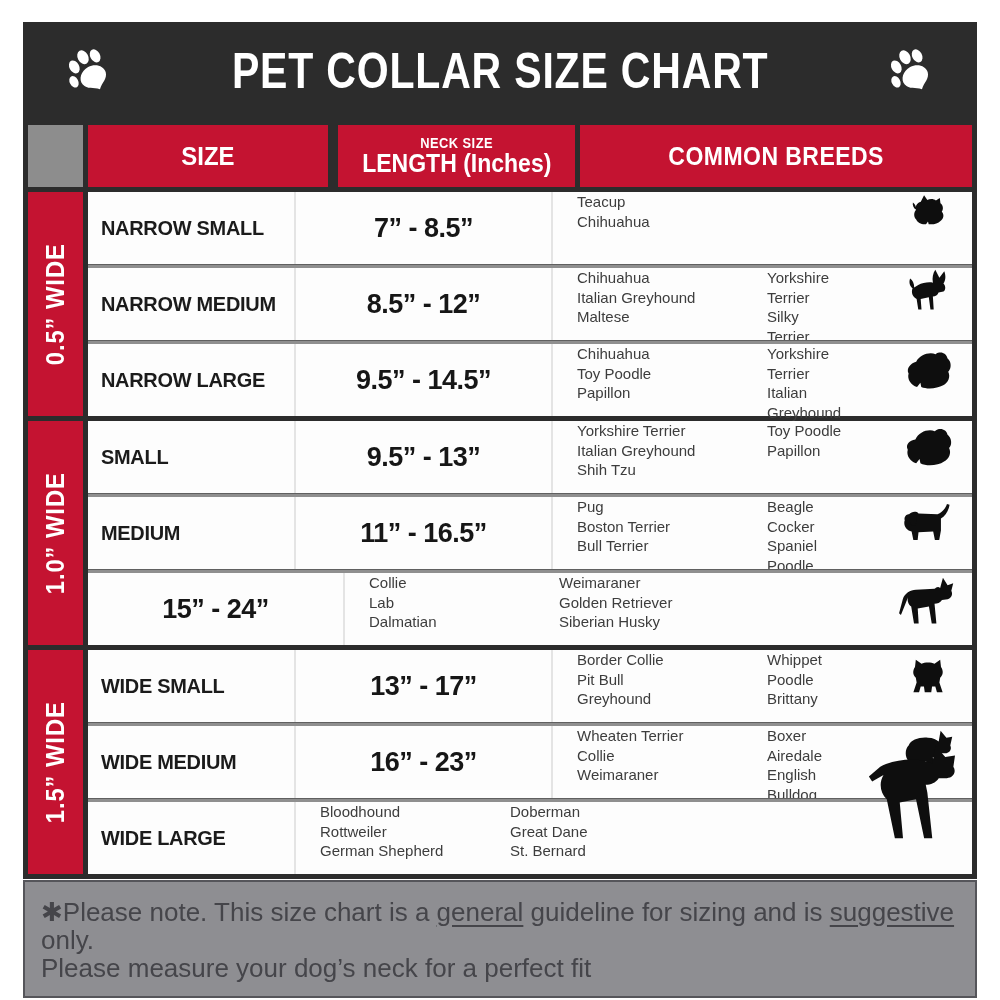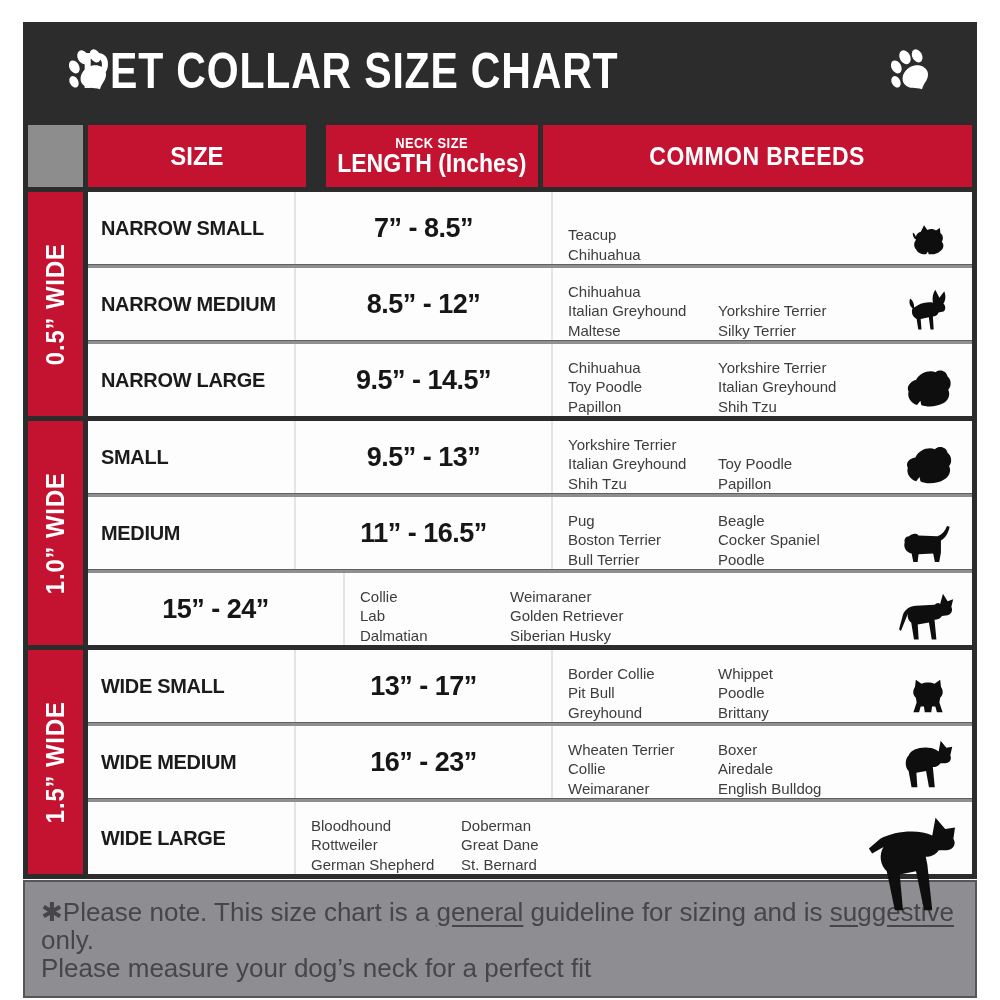--- a/index.html
+++ b/index.html
@@ -1,48 +1,48 @@
 <!DOCTYPE html>
 <html><head>
 <meta charset="utf-8">
 <style>
   * { margin:0; padding:0; box-sizing:border-box; }
   body { background:#ffffff; font-family:"Liberation Sans","DejaVu Sans",sans-serif; }
   .page { position:relative; width:1000px; height:1000px; background:#ffffff; overflow:hidden; }
   .sheet { position:absolute; left:23px; top:22px; width:954px; }
 
   
-  .titlebar { position:relative; height:98px; background:#2c2c2c; display:flex; align-items:center; justify-content:flex-start; }
+  .titlebar { position:relative; height:98px; background:#2c2c2c; display:flex; align-items:center; justify-content:center; }
   .titlebar h1 { color:#ffffff; font-size:50px; font-weight:bold; letter-spacing:1px; transform:scaleX(.82); transform-origin:center; white-space:nowrap; }
   .paw { position:absolute; top:24px; width:52px; height:52px; }
   .paw.left { left:40px; } .paw.right { right:40px; }
 
   
   .table { background:#2c2c2c; padding:5px; }
   .thead { display:flex; height:62px; }
   .thead .graysq { width:55px; margin-right:5px; background:#8d8d8d; }
   .hcell { background:#c41331; color:#ffffff; display:flex; flex-direction:column; align-items:center; justify-content:center; font-weight:bold; }
-  .h-size { width:218px; margin-right:20px; font-size:26px; }
-  .h-len { width:212px; margin-right:5px; line-height:1.05; }
+  .h-size { width:240px; margin-right:10px; font-size:26px; }
+  .h-len { width:237px; margin-right:5px; line-height:1.05; }
   .h-len .small { font-size:14px; letter-spacing:.5px; }
   .h-len .big { font-size:25px; }
   .h-breeds { flex:1; font-size:25px; letter-spacing:.5px; }
   .hcell span { transform:scaleX(.92); }
 
   .group { display:flex; margin-top:5px; }
   .strip { width:55px; margin-right:5px; background:#c41331; display:flex; align-items:center; justify-content:center; }
   .strip span { writing-mode:vertical-rl; transform:rotate(180deg) scaleY(.95); color:#ffffff; font-weight:bold; font-size:25px; letter-spacing:1px; white-space:nowrap; }
   .rows { flex:1; display:flex; flex-direction:column; background:#ffffff; }
   .rsep { height:4px; background:#8f8f8f; border-top:1px solid #606060; }
 
   .row { height:72px; display:flex; align-items:stretch; background:#fdfdfd; }
   .c-size { width:208px; border-right:2px solid #e4e4e4; display:flex; align-items:center; padding-left:13px; font-size:21px; font-weight:bold; color:#1b1b1b; letter-spacing:-.3px; white-space:nowrap; }
   .c-size span{ transform:scaleX(.95); transform-origin:left center; }
   .c-len { width:257px; border-right:2px solid #e4e4e4; display:flex; align-items:center; justify-content:center; font-size:27px; font-weight:bold; color:#161616; letter-spacing:-.5px; }
-  .c-breeds { flex:1; display:flex; align-items:flex-end; padding-left:15px; }
+  .c-breeds { flex:1; display:flex; align-items:flex-start; padding-left:24px;gap:40px; }
   .bcol { font-size:15px; line-height:1.3; color:#3d3d3d; white-space:pre-line; }
   .bcol.one { width:150px; }
   .bcol.two { flex:1; }
   .icn { width:88px; display:flex; align-items:center; justify-content:center; }
   .icn svg { display:block; }
   .icn.dob { position:relative; }
   .icn.dob svg { position:absolute; right:4px; top:-62px; z-index:4; }
 
   
   .footer { margin-top:1px; background:#8e8e92; border:2px solid #55555a; padding:16px 16px 14px 16px; min-height:90px; }

